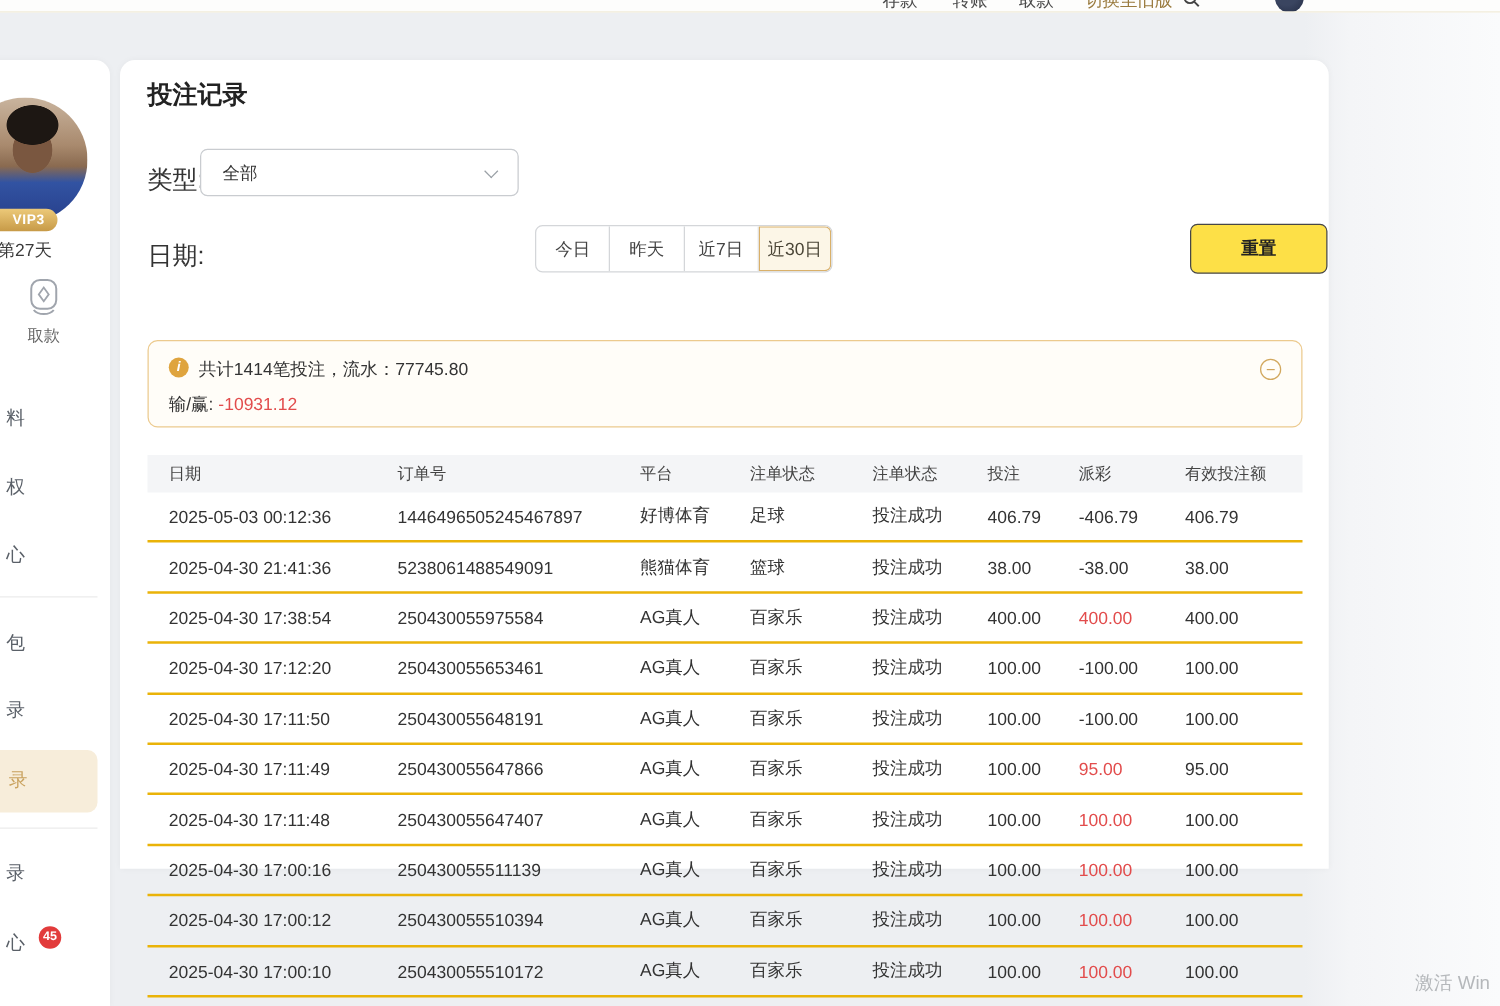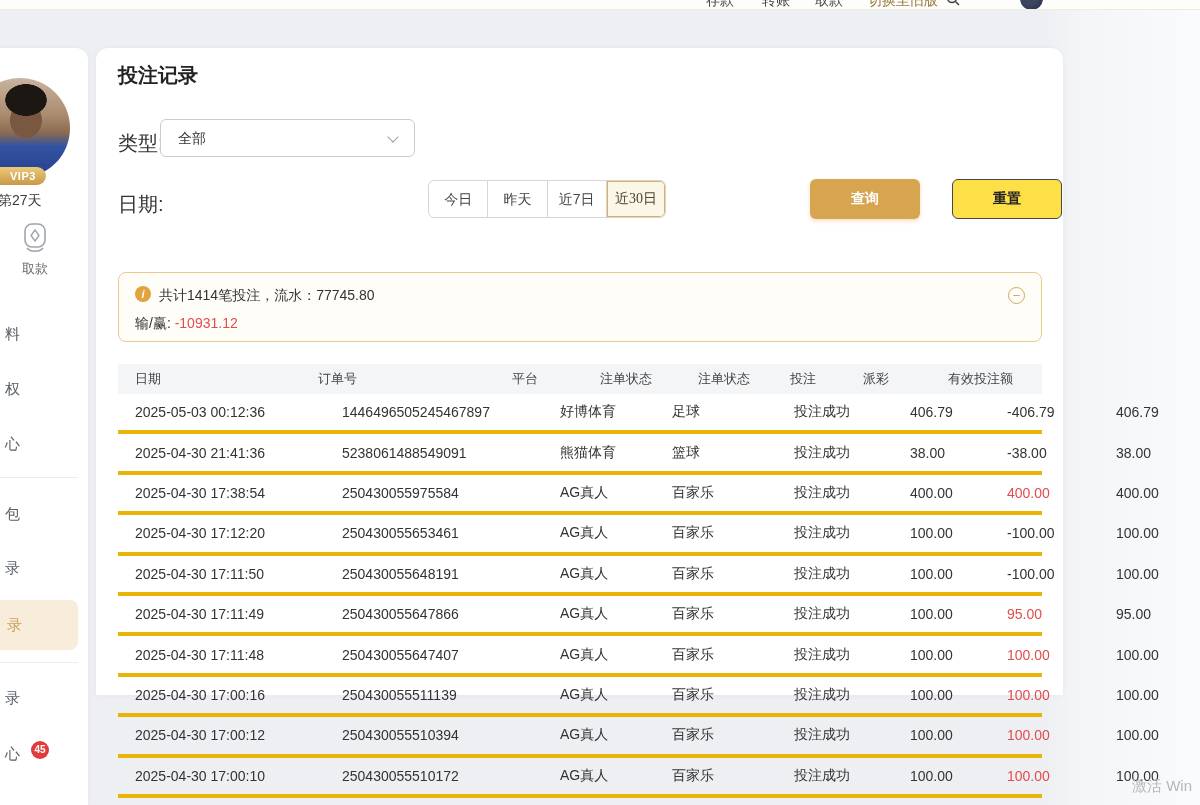--- a/index.html
+++ b/index.html
@@ -85,21 +85,21 @@
   .quick-group {
     position:absolute; left:332px; top:132px; width:238px; height:38px;
     border:1px solid #d4d6d9; border-radius:6px; display:flex; overflow:hidden; background:#fff;
   }
   .qr {
     flex:1; text-align:center; line-height:36px; font-size:14px; color:#444;
     border-left:1px solid #d4d6d9; cursor:pointer;
   }
   .qr:first-child { border-left:none;text-align:center; }
   .qr.active {
-    background:#fcf6e7; box-shadow:inset 0 0 0 1px #d9b06a; border-radius:0 5px 5px 0; color:#4a4536;font-family:Liberation Serif, serif;
+    background:#fcf6e7; box-shadow:inset 0 0 0 1px #d9b06a; border-radius:0 5px 5px 0; color:#4a4536;
   }
   .btn-search {
     position:absolute; left:714px; top:131px; width:110px; height:40px;
     background:#d7a44f; border:none; border-radius:6px; color:#fff; font-size:14px;
     font-weight:bold; cursor:pointer; box-shadow:0 2px 4px rgba(215,164,79,0.35);
     font-family:"Liberation Sans", sans-serif;
   }
   .btn-reset {
     position:absolute; left:836px; top:131px; width:110px; height:40px;
     background:#fde047; border:1px solid #474747; border-radius:6px; color:#222; font-size:14px;
@@ -122,21 +122,21 @@
   }
   .summary-box .line2 { position:absolute; left:16px; top:42px; font-size:14px; color:#333; }
   .loss-red { color:#e24c4c; }
   
   .bet-table { position:absolute; left:22px; top:316px; width:924px; }
   .t-row, .t-head {
     display:grid; grid-template-columns:183px 194px 88px 98px 92px 73px 85px 1fr;
     padding-left:17px; align-items:center;
   }
   .t-head { height:30px; background:#f4f5f7; font-size:13px; color:#444; }
-  .t-row { height:40.4px; border-bottom:4px solid #eab308; font-size:14px; color:#333;gap:24px; }
+  .t-row { height:40.4px; border-bottom:2px solid #eab308; font-size:14px; color:#333; }
   .t-row .cell.red { color:#e24c4c; }
   .watermark { position:absolute; left:1132px; top:777px; font-size:15px; color:#b5b8bb; white-space:nowrap; }
   svg { display:block; }
 </style>
 </head>
 <body>
 
 <div class="topbar">
   <span class="nav-item" style="left:706px">存款</span>
   <span class="nav-item" style="left:762px">转账</span>
@@ -189,21 +189,20 @@
 
   <span class="lbl" style="left:22px; top:143px;">日期:</span>
 
   <div class="quick-group" id="quick-group">
       <div class="qr">今日</div>
       <div class="qr">昨天</div>
       <div class="qr">近7日</div>
       <div class="qr active">近30日</div>
     </div>
 
-  <button class="btn-search">查询</button>
   <button class="btn-reset">重置</button>
 
   <div class="summary-box">
     <span class="info-icon">i</span>
     <span class="line1">共计1414笔投注，流水：77745.80</span>
     <span class="collapse-icon">−</span>
     <span class="line2">
       <span>输/赢:</span>
       <span class="loss-red">-10931.12</span>
     </span>

